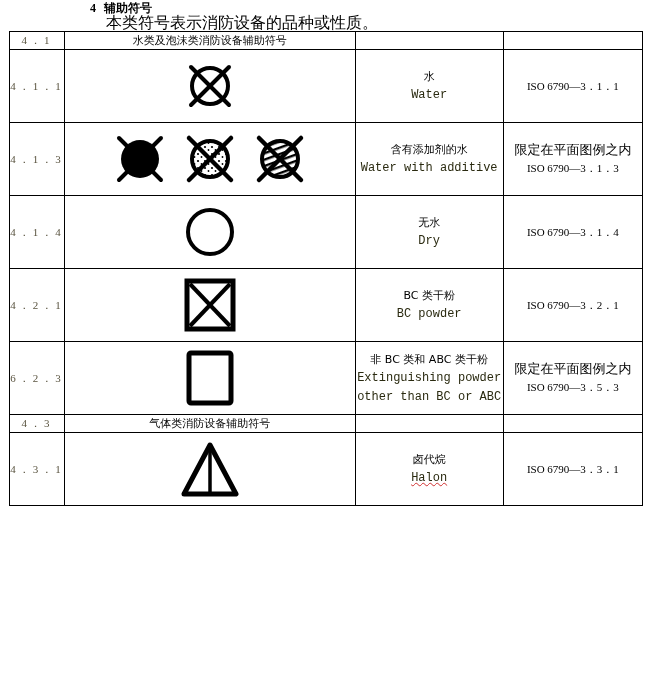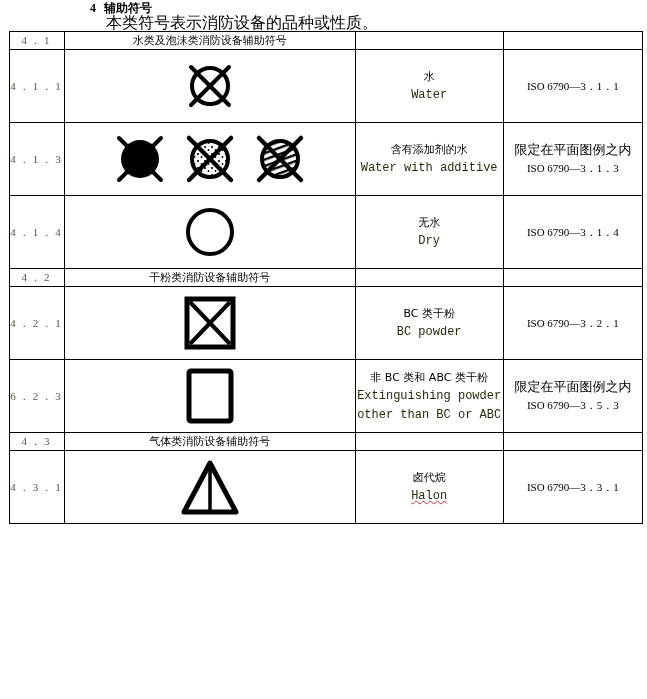--- a/index.html
+++ b/index.html
@@ -126,26 +126,20 @@
     </td>
     <td>
       <div class="name-zh">无水</div>
       <div class="name-en">Dry</div>
     </td>
     <td>
       <div class="desc">ISO 6790—3．1．4</div>
     </td>
   </tr>
 
-  <tr class="grp-row">
-    <td class="code">4．2</td>
-    <td>干粉类消防设备辅助符号</td>
-    <td></td>
-    <td></td>
-  </tr>
 
   <tr class="sym-row">
     <td class="code">4．2．1</td>
     <td>
       <div class="syms">
         <svg width="52" height="54" viewBox="0 0 52 54">
           <rect x="3" y="3" width="46" height="48" fill="none" stroke="#000" stroke-width="5"></rect>
           <line x1="6" y1="6" x2="46" y2="48" stroke="#000" stroke-width="4"></line>
           <line x1="46" y1="6" x2="6" y2="48" stroke="#000" stroke-width="4"></line>
         </svg>

